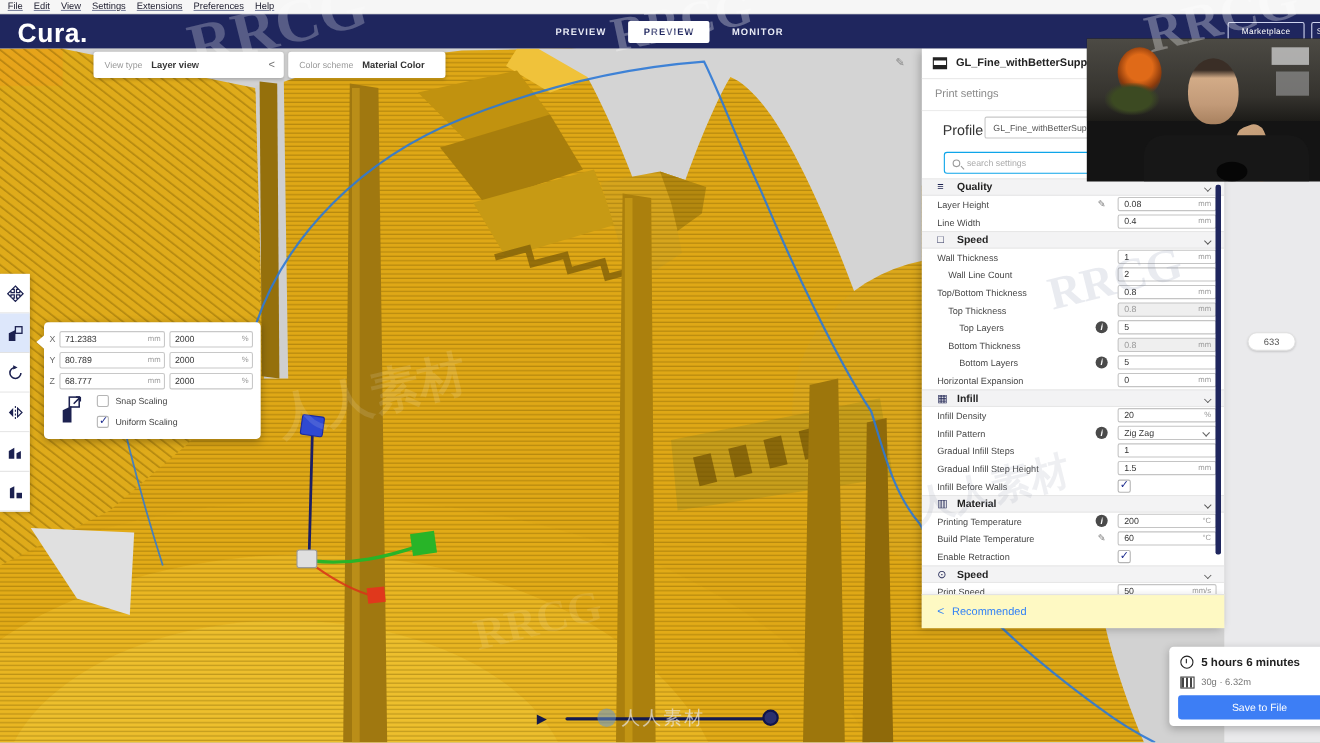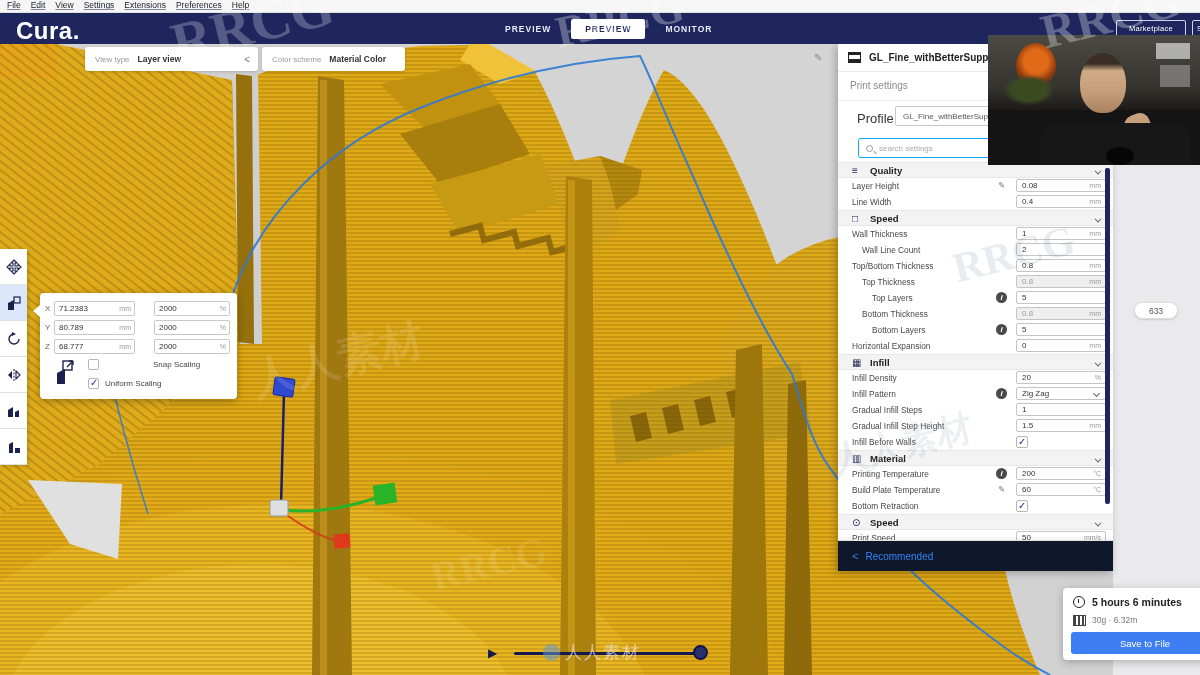--- a/index.html
+++ b/index.html
@@ -54,45 +54,45 @@
   .valbox .u{position:absolute;right:4px;top:2px;font-size:7px;color:#999;}
   .valbox.dis{background:#efefef;}
   .valbox.dis .v{color:#9a9a9a;}
   .selchev{position:absolute;right:6px;top:3px;width:5px;height:5px;border-right:1.3px solid #666;border-bottom:1.3px solid #666;transform:rotate(45deg);}
   .cbx{position:absolute;left:178px;top:2px;width:12px;height:12px;border:1px solid #b5b5b5;border-radius:2px;background:#fff;}
   .cbx.on::before{content:"\2713";position:absolute;left:1px;top:-1px;font-size:10px;color:#1b2a8e;font-weight:700;}
   .pencil-aff{position:absolute;left:160px;top:2px;font-size:8.5px;color:#777;}
   .pencil-aff::before{content:"\270E";}
   .info-aff{position:absolute;left:158px;top:2px;width:11px;height:11px;border-radius:50%;background:#4a4a4a;color:#fff;font-size:8px;text-align:center;line-height:11px;font-style:italic;font-weight:700;}
   #ps-scrollbar{position:absolute;left:267px;top:124px;width:5px;height:336px;background:#1f265e;border-radius:2px;}
-  #ps-footer{position:absolute;left:0;top:496px;width:275px;height:31px;background:#0f172a;border-top:1px solid #e3e3e3;box-shadow:0 -2px 4px rgba(0,0,0,.06);display:flex;align-items:center;}
+  #ps-footer{position:absolute;left:0;top:496px;width:275px;height:31px;background:#fef9c3;border-top:1px solid #e3e3e3;box-shadow:0 -2px 4px rgba(0,0,0,.06);display:flex;align-items:center;}
   #ps-footer .chevb{color:#3282f5;font-size:11px;margin-left:14px;}
   #ps-footer .chevb::before{content:"<";}
   #recommended-label{font-size:10px;color:#3282f5;margin-left:7px;}
   
   #right-strip{position:absolute;left:1113px;top:44px;width:87px;height:631px;background:#eaeaec;z-index:5;}
   #layer-pill{position:absolute;left:1134px;top:302px;width:44px;height:17px;background:#fff;border:1px solid #e0e0e0;border-radius:9px;box-shadow:0 1px 2px rgba(0,0,0,.15);z-index:10;font-size:8.5px;color:#555;text-align:center;line-height:16px;}
   
   #transform-panel{position:absolute;left:40px;top:293px;width:197px;height:106px;background:#fff;border-radius:4px;box-shadow:0 2px 8px rgba(0,0,0,.3);z-index:25;}
   #transform-panel::before{content:"";position:absolute;left:-7px;top:12px;border-top:6px solid transparent;border-bottom:6px solid transparent;border-right:7px solid #fff;}
   .tr-row{position:relative;height:19px;}
   .axis-l{position:absolute;left:5px;top:5px;font-size:8px;color:#666;}
-  .pos-box{position:absolute;left:14px;top:2px;width:81px;height:15px;border:1px solid #c8c8c8;border-radius:2px;}
+  .pos-box{position:absolute;left:14px;top:2px;width:96px;height:15px;border:1px solid #c8c8c8;border-radius:2px;}
   .pos-box .v{position:absolute;left:4px;top:2px;font-size:8px;color:#333;}
   .pos-box .u{position:absolute;right:3px;top:3px;font-size:7px;color:#999;}
   .scl-box{position:absolute;left:114px;top:2px;width:76px;height:15px;border:1px solid #c8c8c8;border-radius:2px;}
   .scl-box .v{position:absolute;left:4px;top:2px;font-size:8px;color:#333;}
   .scl-box .u{position:absolute;right:3px;top:3px;font-size:7px;color:#999;}
   #transform-rows{position:absolute;left:0;top:6px;width:197px;}
   #scale-tool-glyph{position:absolute;left:14px;top:66px;}
   .tcbx{position:absolute;width:11px;height:11px;border:1px solid #b5b5b5;border-radius:2px;background:#fff;}
   .tcbx.on::before{content:"\2713";position:absolute;left:1px;top:-2px;font-size:10px;color:#1b2a8e;font-weight:700;}
   #snap-check{left:48px;top:66px;}
   #uniform-check{left:48px;top:85px;}
-  #snap-label{position:absolute;left:65px;top:67px;font-size:8px;color:#444;margin-left:48px;}
+  #snap-label{position:absolute;left:65px;top:67px;font-size:8px;color:#444;}
   #uniform-label{position:absolute;left:65px;top:86px;font-size:8px;color:#444;}
   
   #toolbar{position:absolute;left:0;top:249px;width:27px;z-index:25;background:#fff;box-shadow:1px 1px 4px rgba(0,0,0,.2);}
   .tool{width:27px;height:36px;border-bottom:1px solid #e2e2e2;display:flex;align-items:center;justify-content:center;background:#fff;}
   .tool.active{background:#dde7fb;}
   .tool svg{display:block;}
   
   #job-card{position:absolute;left:1063px;top:588px;width:180px;height:72px;background:#fff;border-radius:4px;box-shadow:0 2px 8px rgba(0,0,0,.25);z-index:30;}
   #clock-icon{position:absolute;left:10px;top:8px;width:12px;height:12px;border:1.4px solid #222;border-radius:50%;}
   #clock-icon::after{content:"";position:absolute;left:4px;top:2px;width:1.4px;height:4px;background:#222;}
@@ -388,21 +388,21 @@
       </div>
       <div class="set-row">
         <span class="lbl">Build Plate Temperature</span>
         <span class="pencil-aff"></span>
         <div class="valbox">
           <span class="v">60</span>
           <span class="u">°C</span>
         </div>
       </div>
       <div class="set-row">
-        <span class="lbl">Bottom Retraction</span>
+        <span class="lbl">Enable Retraction</span>
         <span class="cbx on"></span>
       </div>
       <div class="sec-header">
         <span class="sec-icon">⊙</span>
         <span class="sec-title">Speed</span>
         <span class="sec-chev"></span>
       </div>
       <div class="set-row">
         <span class="lbl">Print Speed</span>
         <div class="valbox">

